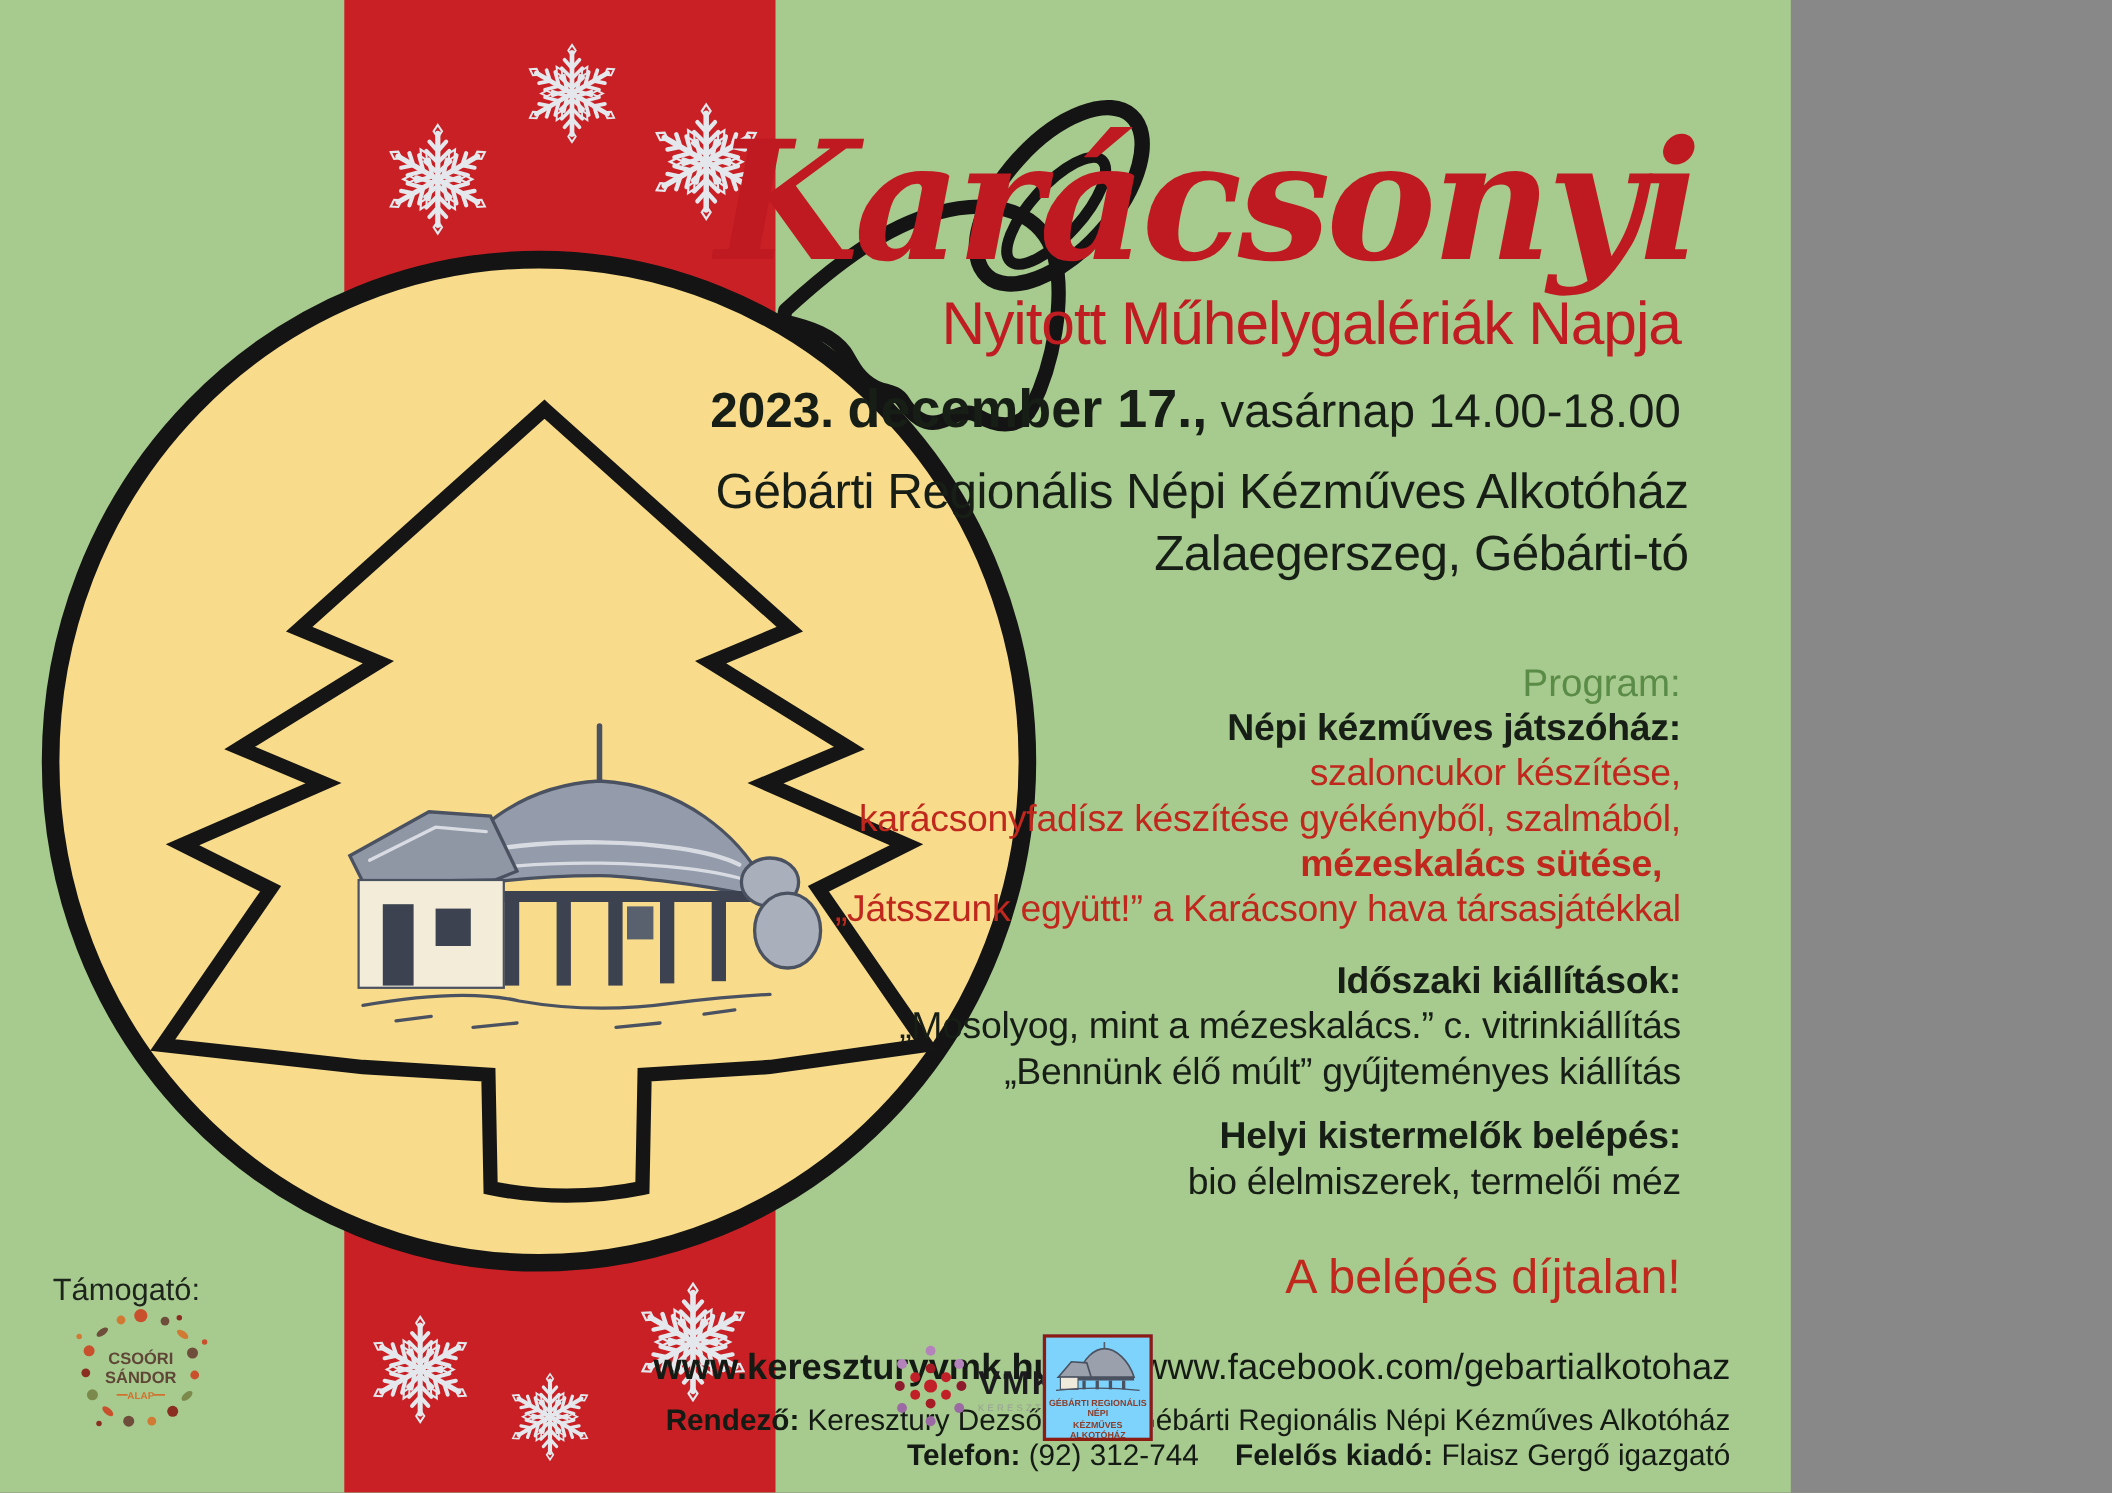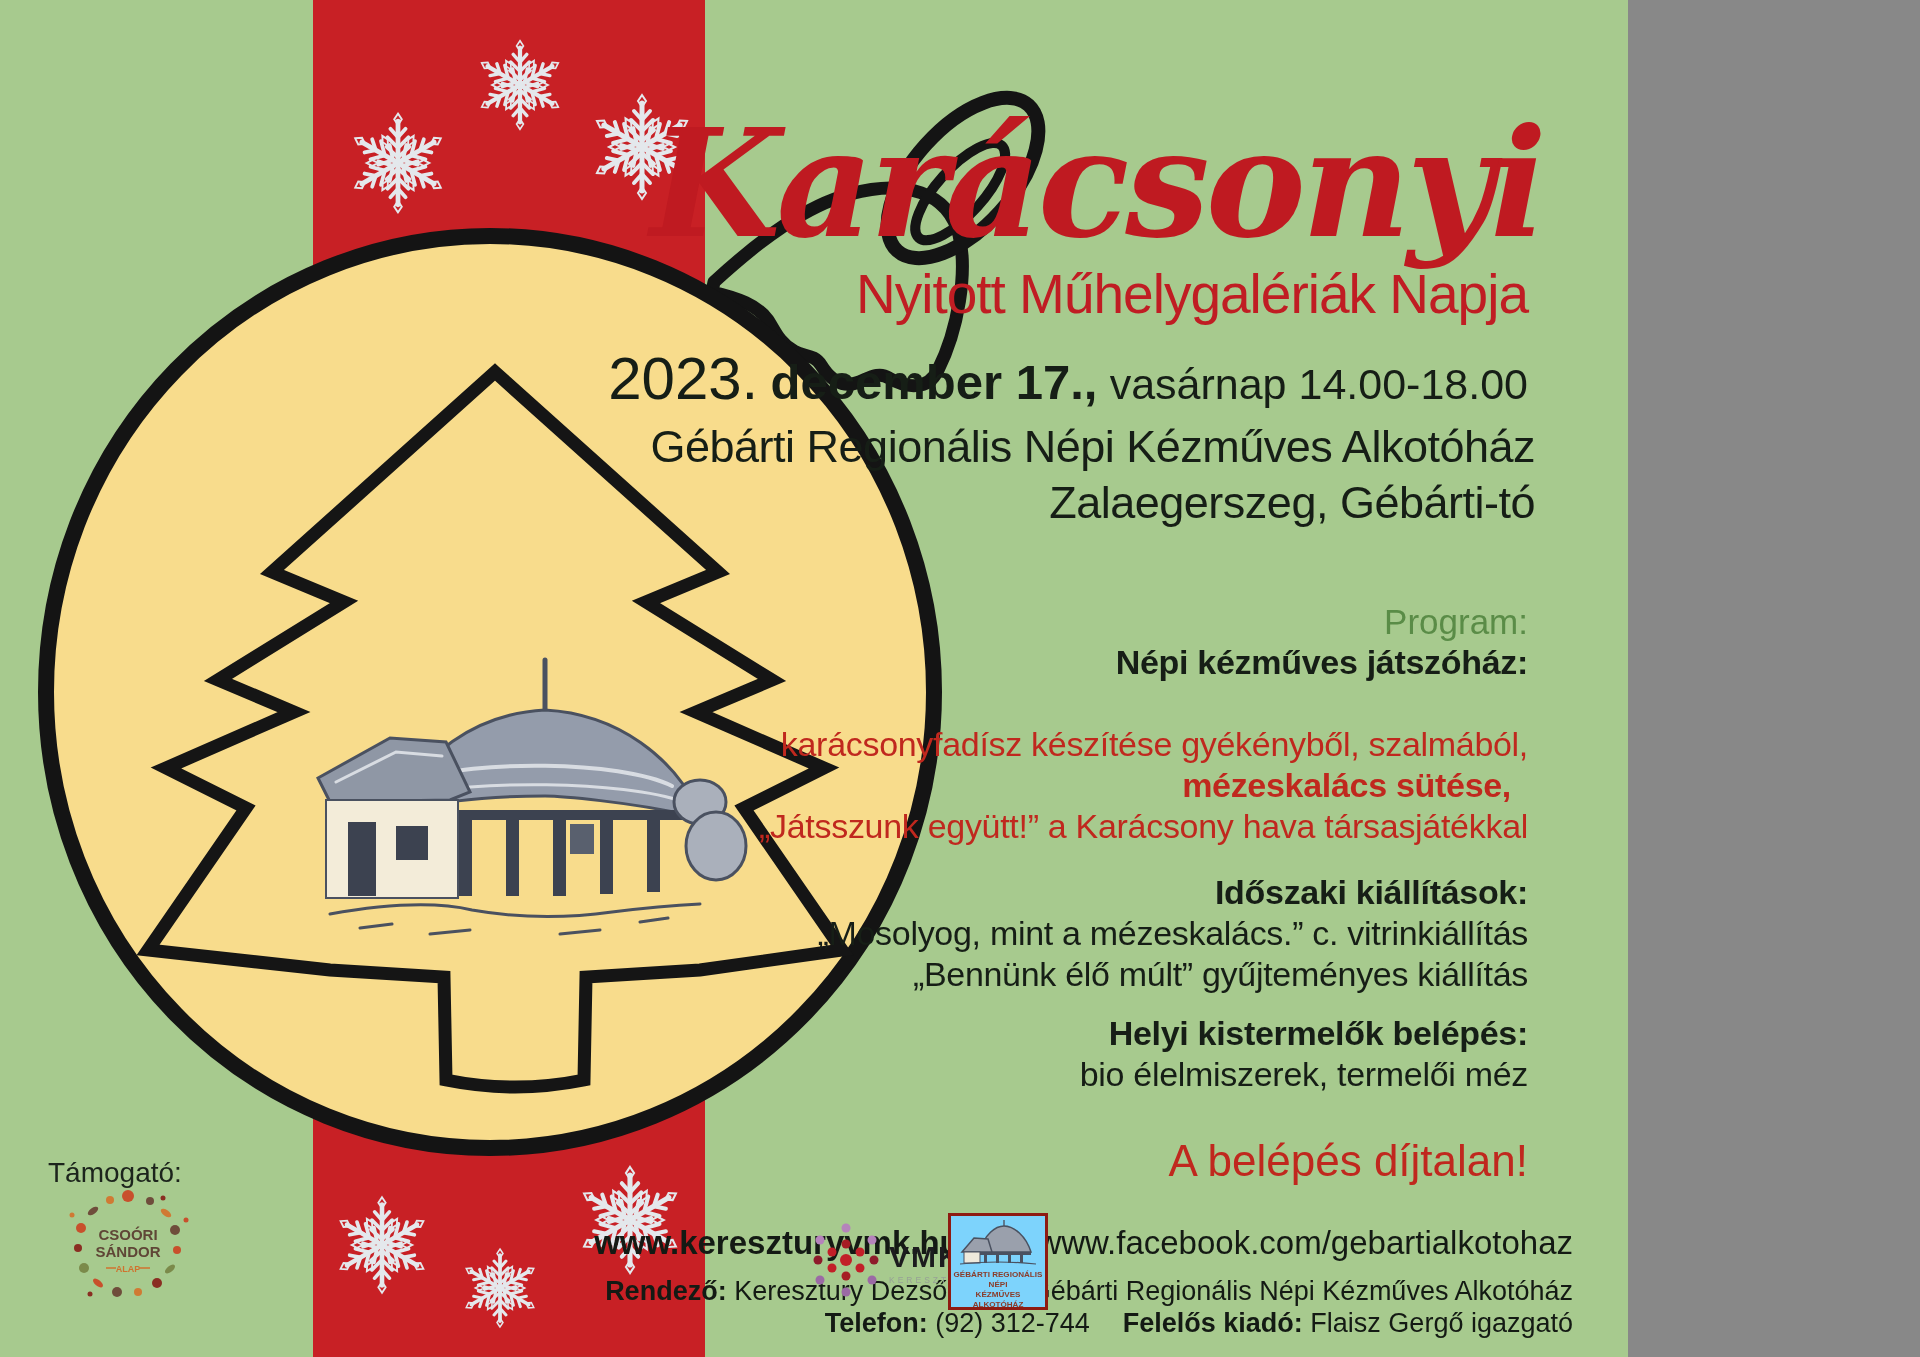--- a/index.html
+++ b/index.html
@@ -6,21 +6,21 @@
   .poster{position:relative;width:1628px;height:1357px;overflow:hidden;
           background:#a7ca8e;font-family:"Liberation Sans",sans-serif;}
   .stripe{position:absolute;left:313px;top:0;width:392px;height:1357px;background:#c82025;}
   svg.deco{position:absolute;left:0;top:0;width:1920px;height:1357px;pointer-events:none;}
   .txt{position:absolute;white-space:nowrap;line-height:1.05;color:#161e16;}
   .r{text-align:right;}
   .title{font-family:"DejaVu Serif","Liberation Serif",serif;font-style:italic;font-weight:700;
          font-size:150px;color:#bf1a21;letter-spacing:-4px;line-height:1;}
   .subtitle{font-size:55px;font-weight:400;color:#c01d23;letter-spacing:-1px;}
   .dateline{font-size:44px;}
-  .dateline .year{font-weight:400;font-size:60px;}
+  .dateline .year{font-weight:700;font-size:45px;}
   .dateline .day{font-weight:700;font-size:49px;}
   .dateline .rest{font-weight:400;font-size:43px;}
   .venue,.city{font-size:45px;letter-spacing:-0.5px;}
   .pgreen{font-size:35px;color:#5a8c47;}
   .pline{font-size:34px;letter-spacing:-0.3px;}
   .pdark{color:#161e16;}
   .pbold{color:#161e16;font-weight:700;}
   .pred{color:#c0281e;}
   .free{font-size:44px;color:#c0281e;}
   .supporter-label{font-size:28px;color:#1c241c;}
@@ -137,20 +137,21 @@
     <span class="year">2023.</span>
     <span class="day">december 17.,</span>
     <span class="rest"> vasárnap 14.00-18.00</span>
   </div>
 
   <div class="txt venue r" style="right:93px;top:423px;">Gébárti Regionális Népi Kézműves Alkotóház</div>
   <div class="txt city r" style="right:93px;top:479px;">Zalaegerszeg, Gébárti-tó</div>
 
   <div class="txt pgreen r" style="right:100px;top:604px;">Program:</div>
   <div class="txt pline pbold r" style="right:100px;top:645px;">Népi kézműves játszóház:</div>
+  <div class="txt pline pred r" style="right:100px;top:686px;">szaloncukor készítése,</div>
   <div class="txt pline pred r" style="right:100px;top:727px;">karácsonyfadísz készítése gyékényből, szalmából,</div>
   <div class="txt pline pred r" style="right:117px;top:768px;font-weight:bold;">mézeskalács sütése,</div>
   <div class="txt pline pred r" style="right:100px;top:809px;">„Játsszunk együtt!” a Karácsony hava társasjátékkal</div>
   <div class="txt pline pbold r" style="right:100px;top:875px;">Időszaki kiállítások:</div>
   <div class="txt pline pdark r" style="right:100px;top:916px;">„Mosolyog, mint a mézeskalács.” c. vitrinkiállítás</div>
   <div class="txt pline pdark r" style="right:100px;top:957px;">„Bennünk élő múlt” gyűjteményes kiállítás</div>
   <div class="txt pline pbold r" style="right:100px;top:1016px;">Helyi kistermelők belépés:</div>
   <div class="txt pline pdark r" style="right:100px;top:1057px;">bio élelmiszerek, termelői méz</div>
 
   <div class="txt free r" style="right:100px;top:1138px;">A belépés díjtalan!</div>

